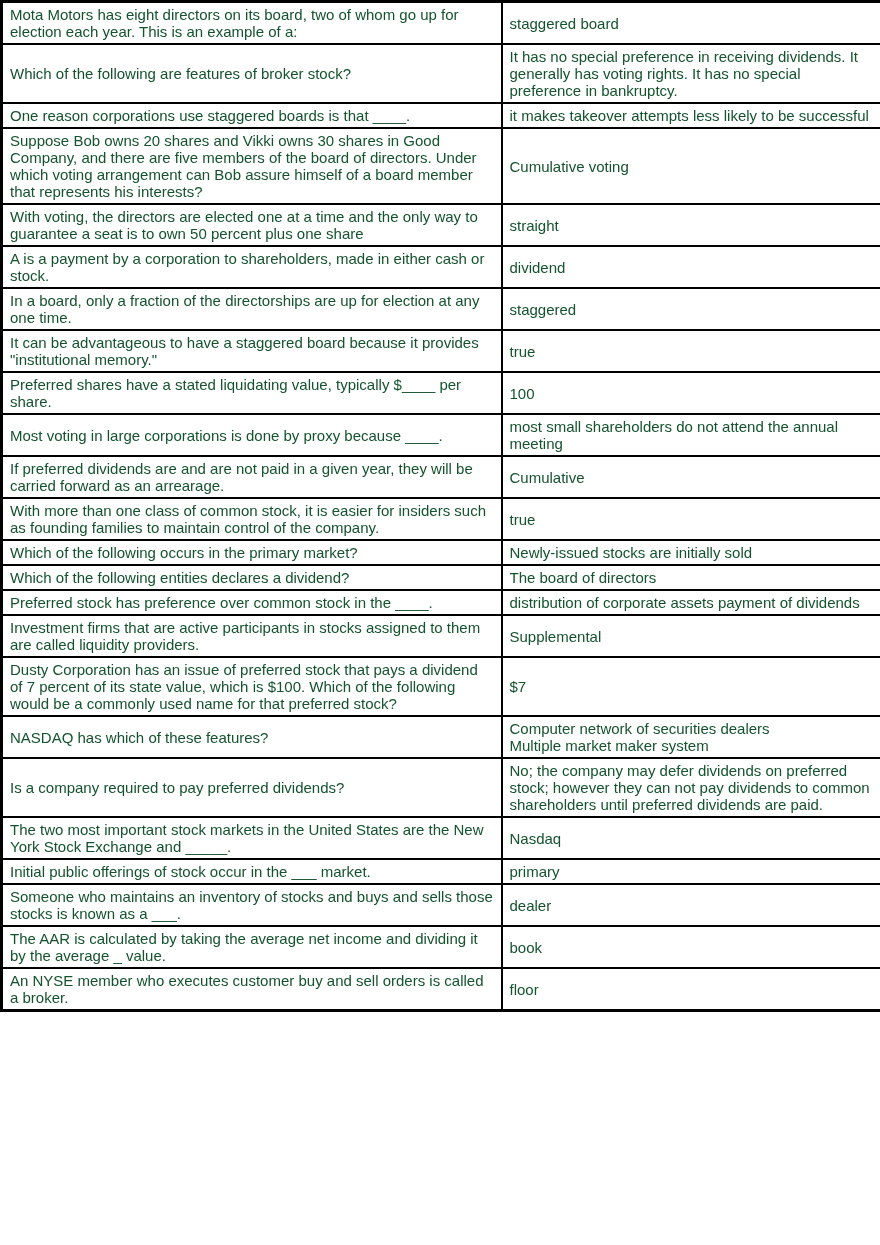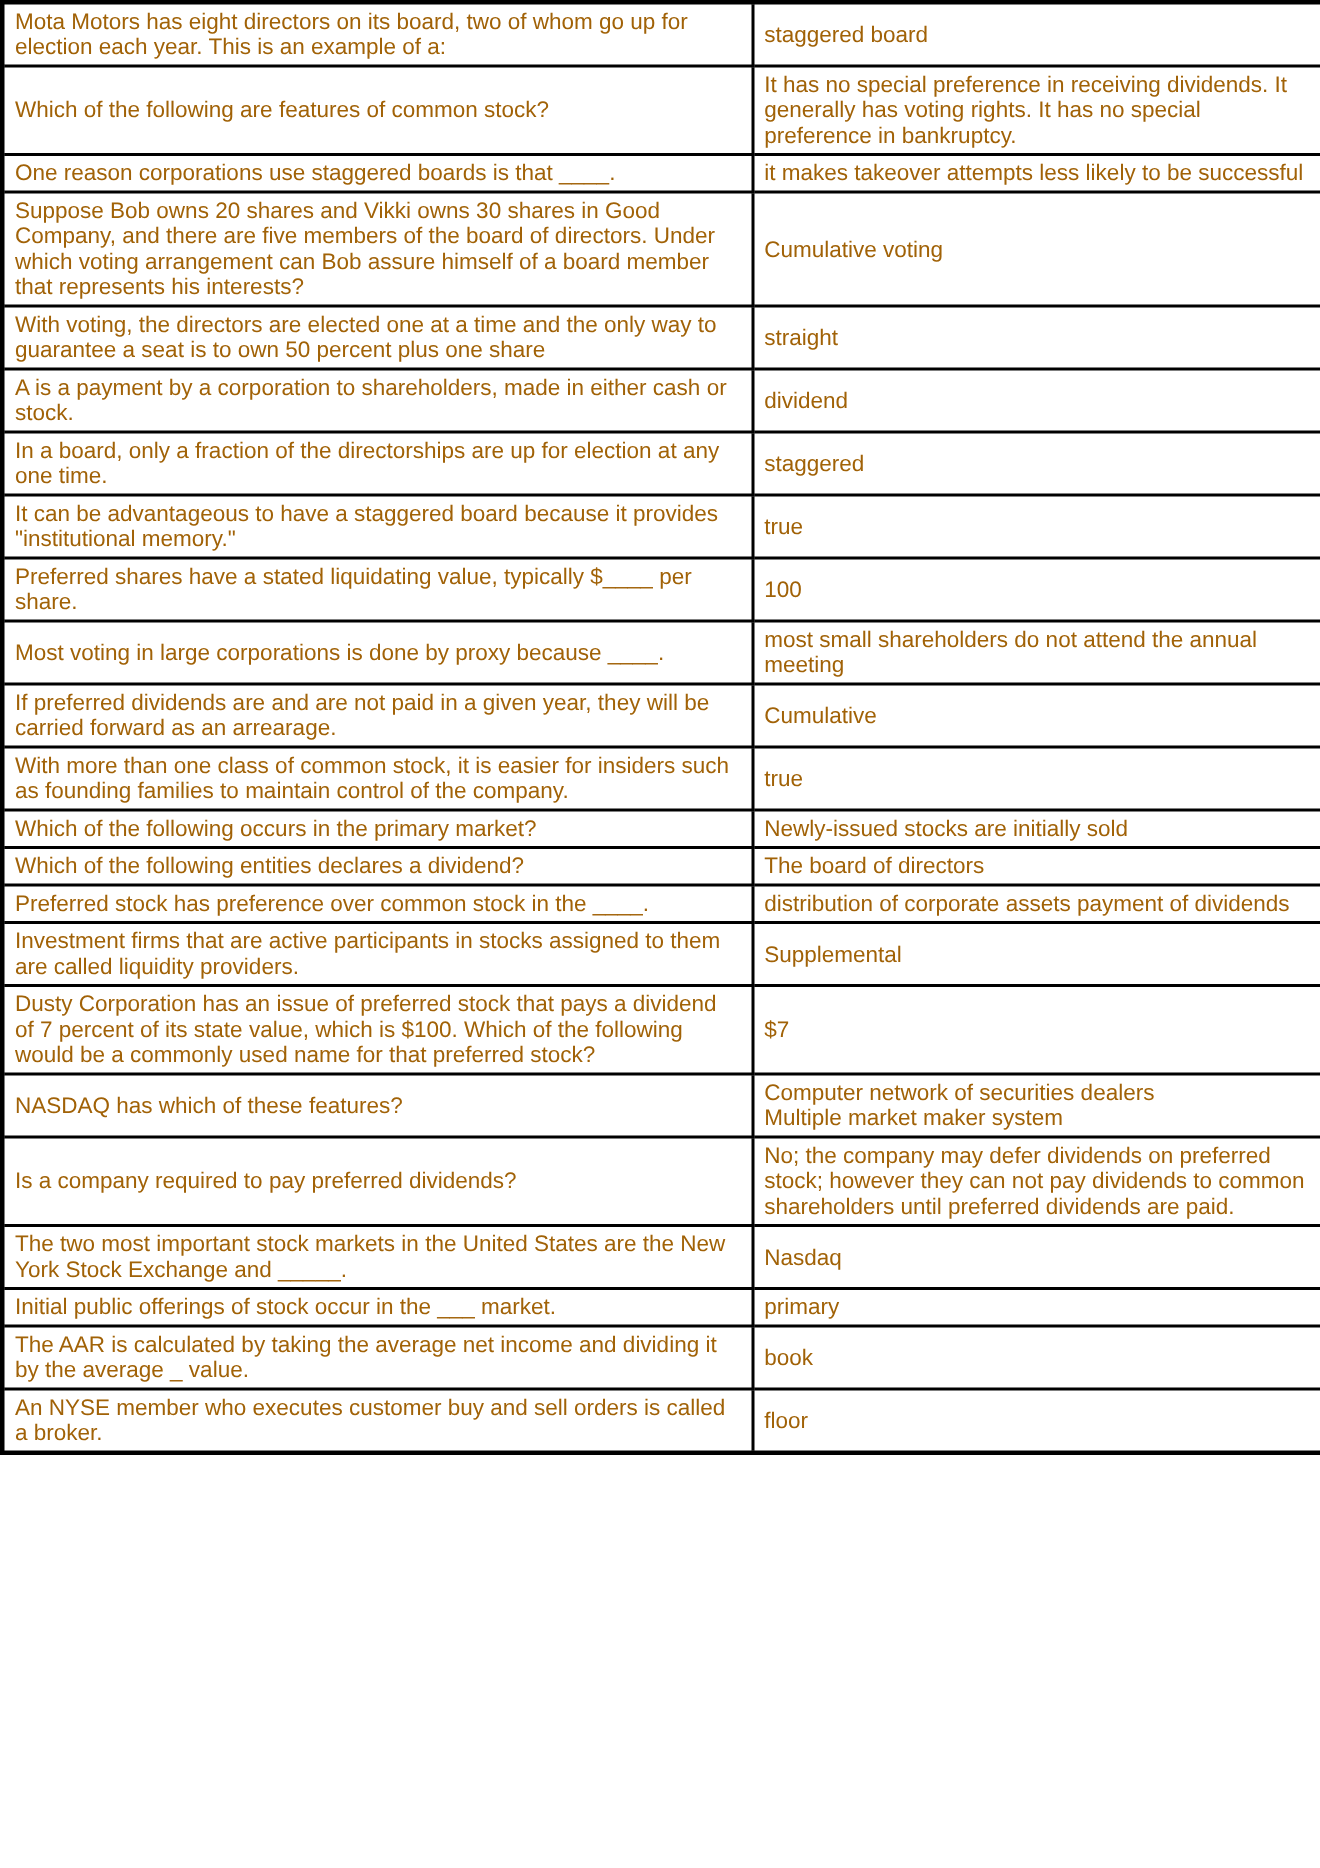--- a/index.html
+++ b/index.html
@@ -17,21 +17,21 @@
     width: 880px;
     table-layout: fixed;
     border: 3px solid #000000;
     background: #ffffff;
   }
   table.qa-table td {
     border: 2px solid #000000;
     padding: 3px 7px;
     font-size: 15px;
     line-height: 17px;
-    color: #a16207;
+    color: #14532d;
     vertical-align: middle;
     white-space: pre-line;
     word-wrap: break-word;
   }
   td.q-cell { width: 500px; }
   td.a-cell { width: 380px; }
 </style>
 </head>
 <body>
 
@@ -40,21 +40,21 @@
     <colgroup>
       <col style="width:500px">
       <col style="width:380px">
     </colgroup>
     <tbody id="qa-body">
         <tr>
           <td class="q-cell">Mota Motors has eight directors on its board, two of whom go up for election each year. This is an example of a:</td>
           <td class="a-cell">staggered board</td>
         </tr>
         <tr>
-          <td class="q-cell">Which of the following are features of common stock?</td>
+          <td class="q-cell">Which of the following are features of broker stock?</td>
           <td class="a-cell">It has no special preference in receiving dividends. It generally has voting rights. It has no special preference in bankruptcy.</td>
         </tr>
         <tr>
           <td class="q-cell">One reason corporations use staggered boards is that ____.</td>
           <td class="a-cell">it makes takeover attempts less likely to be successful</td>
         </tr>
         <tr>
           <td class="q-cell">Suppose Bob owns 20 shares and Vikki owns 30 shares in Good Company, and there are five members of the board of directors. Under which voting arrangement can Bob assure himself of a board member that represents his interests?</td>
           <td class="a-cell">Cumulative voting</td>
         </tr>
@@ -121,20 +121,24 @@
         </tr>
         <tr>
           <td class="q-cell">The two most important stock markets in the United States are the New York Stock Exchange and _____.</td>
           <td class="a-cell">Nasdaq</td>
         </tr>
         <tr>
           <td class="q-cell">Initial public offerings of stock occur in the ___ market.</td>
           <td class="a-cell">primary</td>
         </tr>
         <tr>
+          <td class="q-cell">Someone who maintains an inventory of stocks and buys and sells those stocks is known as a ___.</td>
+          <td class="a-cell">dealer</td>
+        </tr>
+        <tr>
           <td class="q-cell">The AAR is calculated by taking the average net income and dividing it by the average _ value.</td>
           <td class="a-cell">book</td>
         </tr>
         <tr>
           <td class="q-cell">An NYSE member who executes customer buy and sell orders is called a broker.</td>
           <td class="a-cell">floor</td>
         </tr>
       </tbody>
   </table>
 </div>

